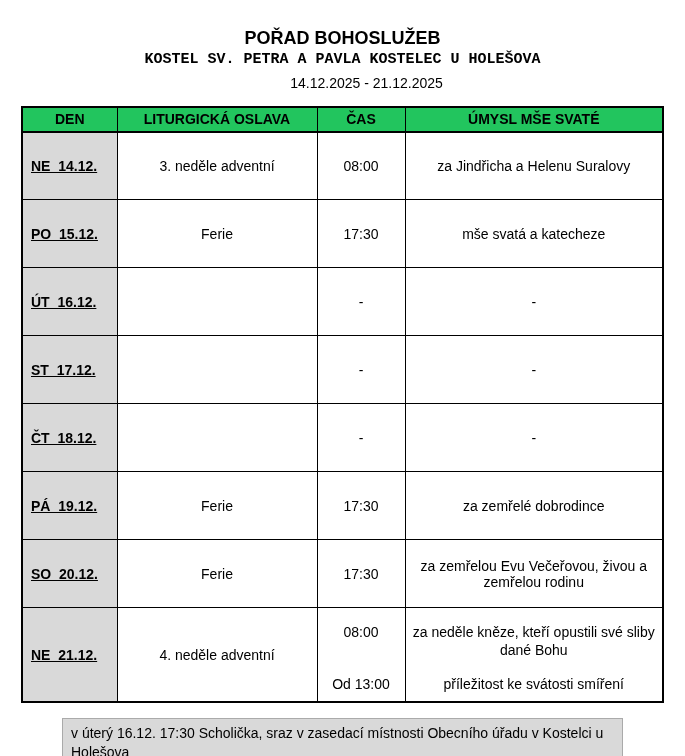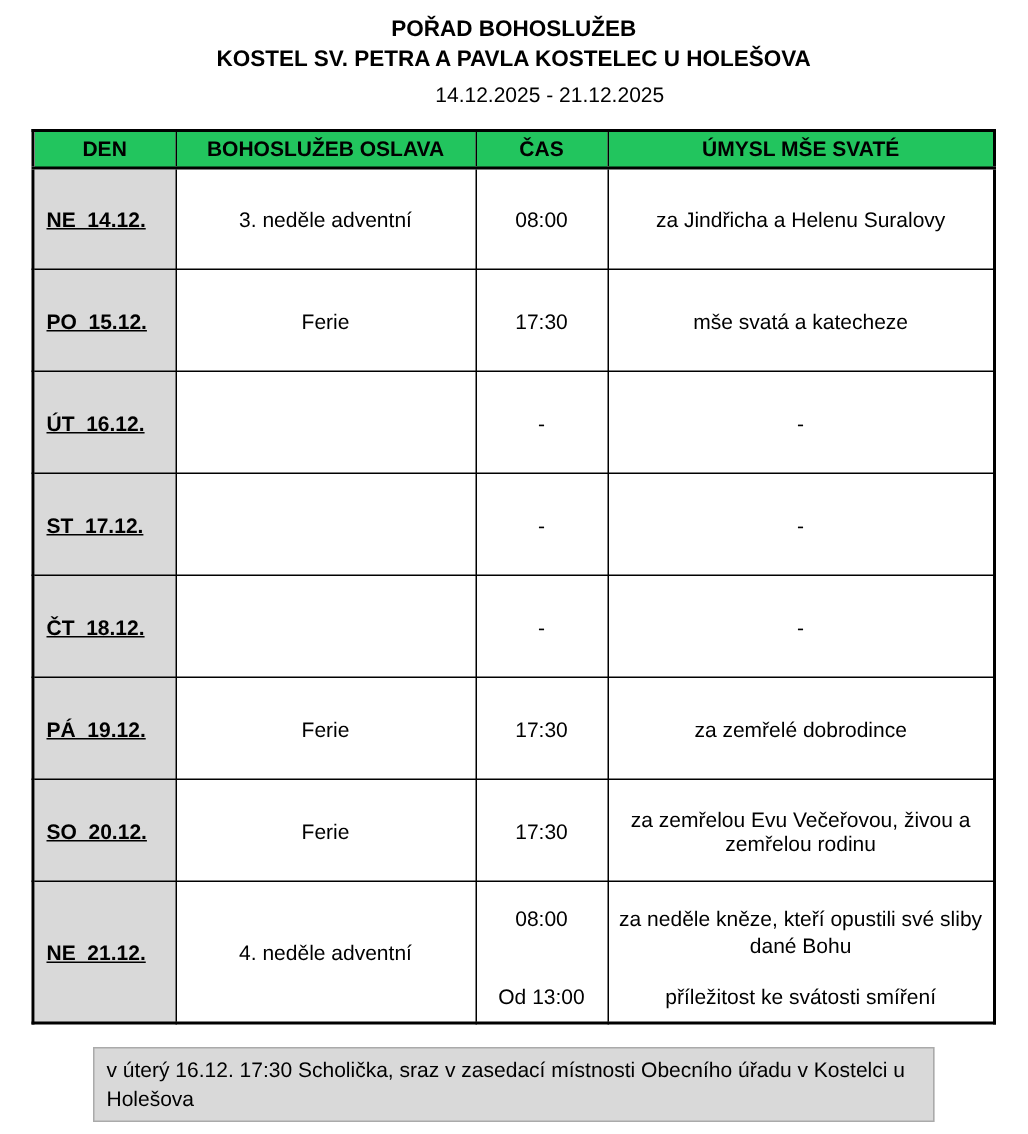--- a/index.html
+++ b/index.html
@@ -14,28 +14,30 @@
     height: 756px;
     box-sizing: border-box;
     overflow: hidden;
     background: #ffffff;
   }
   .doc-header {
     text-align: center;
     padding-top: 10px;
   }
   .doc-title {
-    font-size: 15px;
+    font-size: 18px;
     font-weight: bold;
     line-height: 1.35;
+    margin-top: 16px;
   }
   .doc-subtitle {
     font-size: 15px;
     font-weight: bold;
     line-height: 1.35;
+    font-family: Liberation Mono, monospace;
   }
   .doc-daterange {
     font-size: 14px;
     margin-top: 4px;
     padding-left: 48px;
   }
   table.schedule {
     border-collapse: collapse;
     table-layout: fixed;
     width: 641px;
@@ -114,21 +116,21 @@
   <table class="schedule">
     <colgroup>
       <col class="c-den">
       <col class="c-oslava">
       <col class="c-cas">
       <col class="c-umysl">
     </colgroup>
     <thead>
       <tr>
         <th>DEN</th>
-        <th>BOHOSLUŽEB OSLAVA</th>
+        <th>LITURGICKÁ OSLAVA</th>
         <th>ČAS</th>
         <th>ÚMYSL MŠE SVATÉ</th>
       </tr>
     </thead>
     <tbody>
       <tr class="row">
         <td class="den">NE  14.12.</td>
         <td class="center">3. neděle adventní</td>
         <td class="center">08:00</td>
         <td class="center">za Jindřicha a Helenu Suralovy</td>

